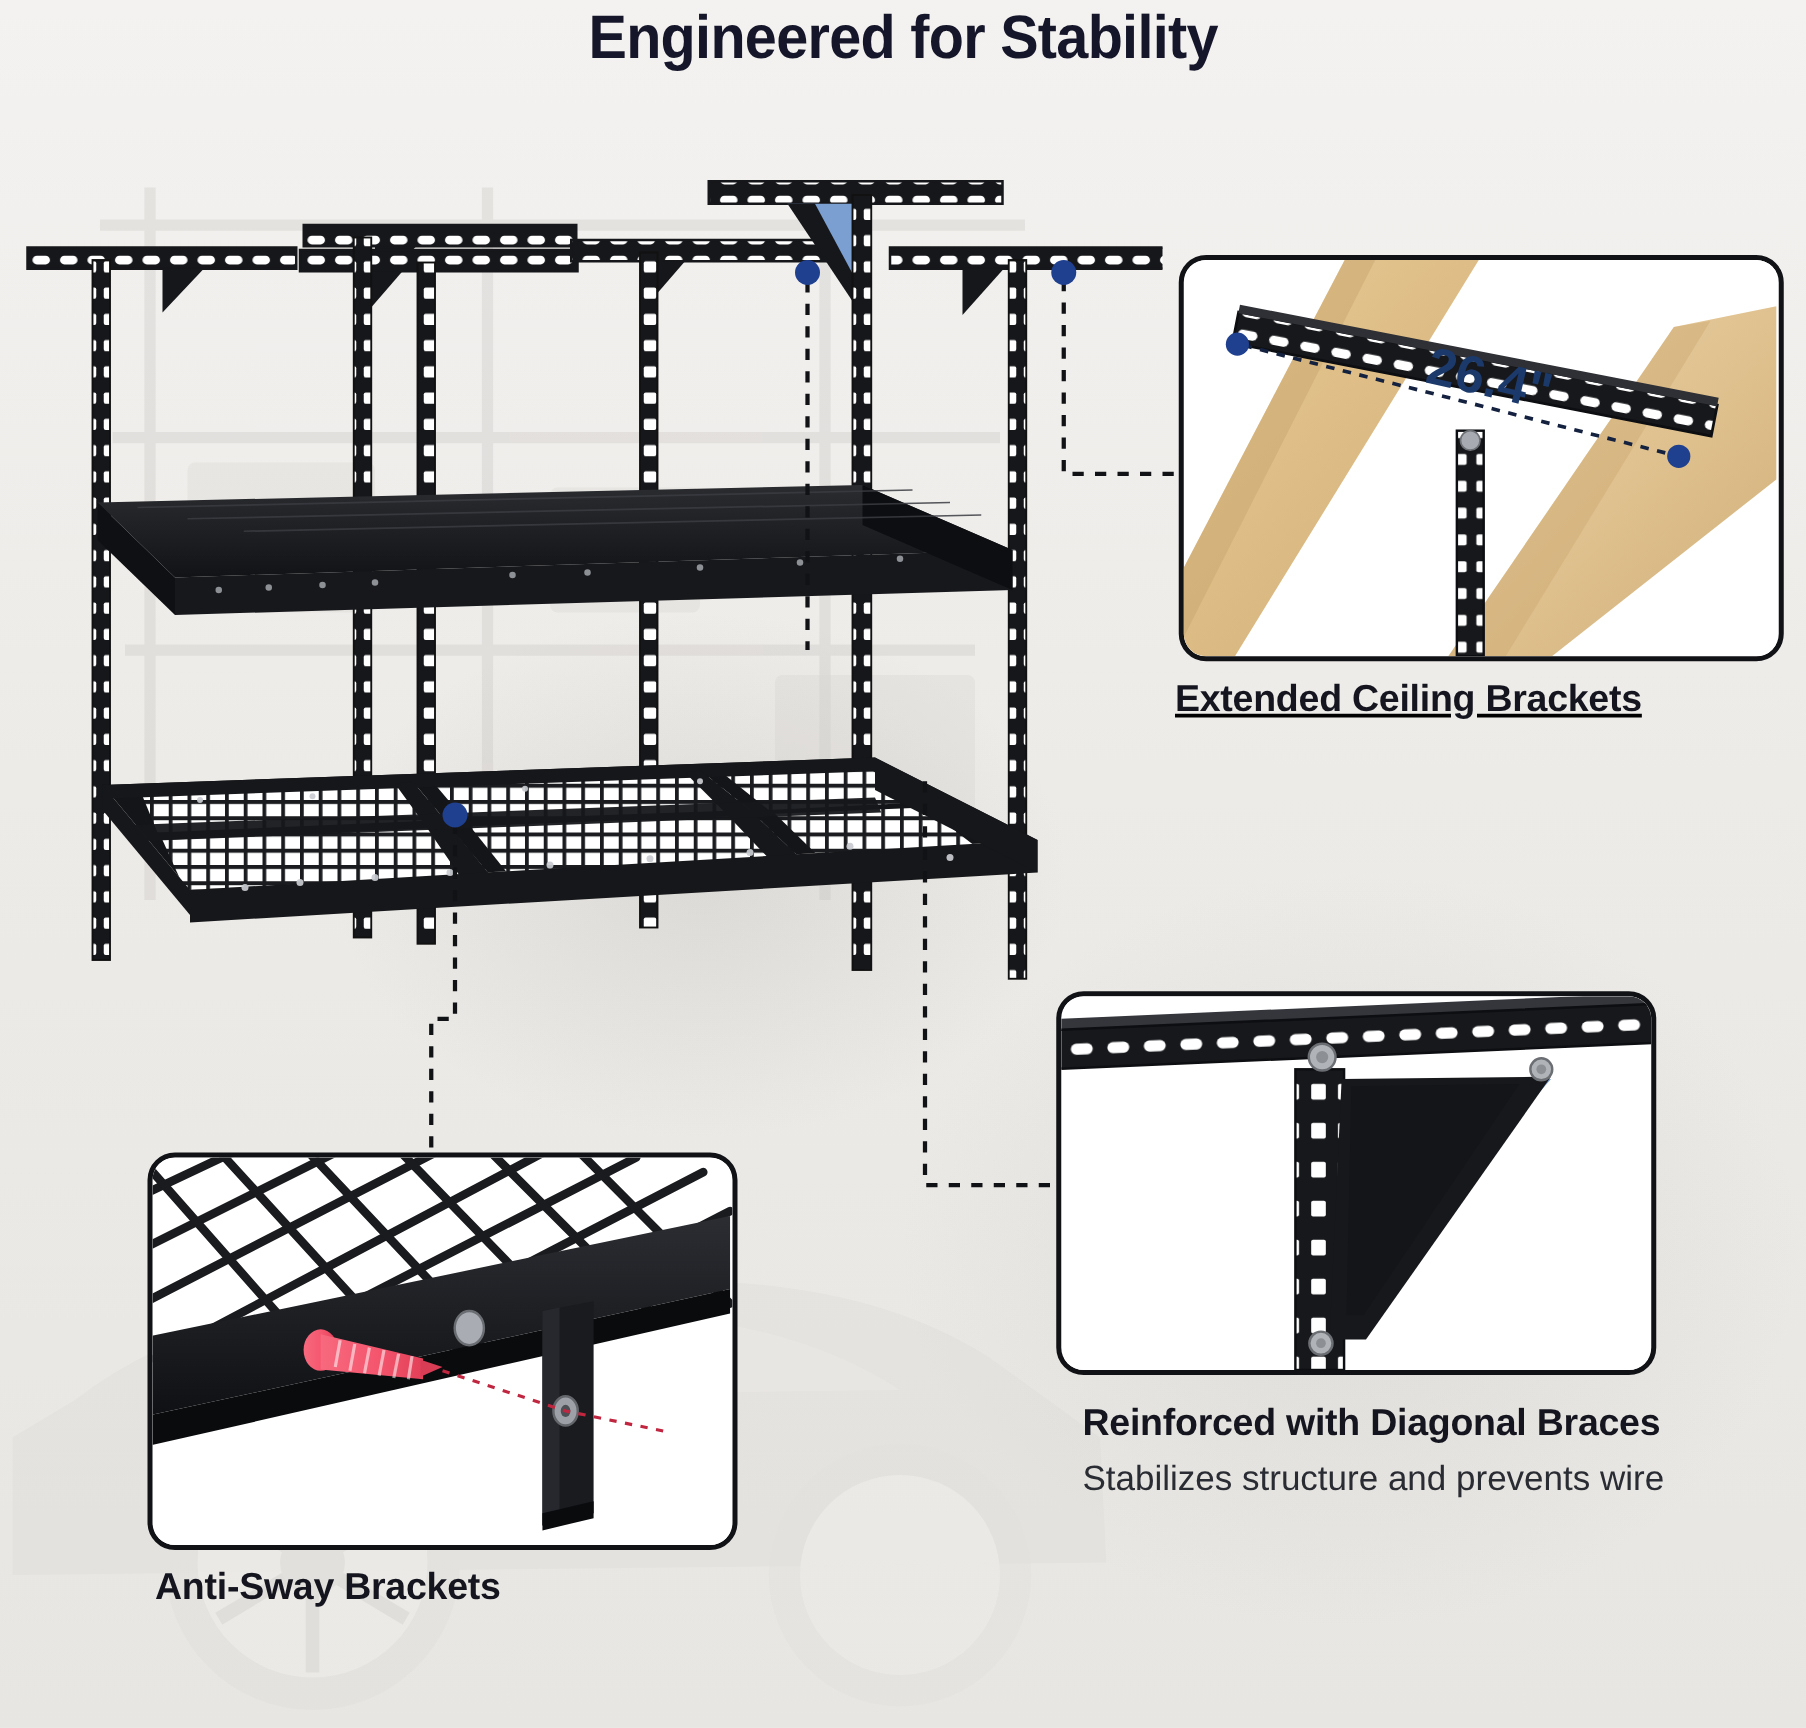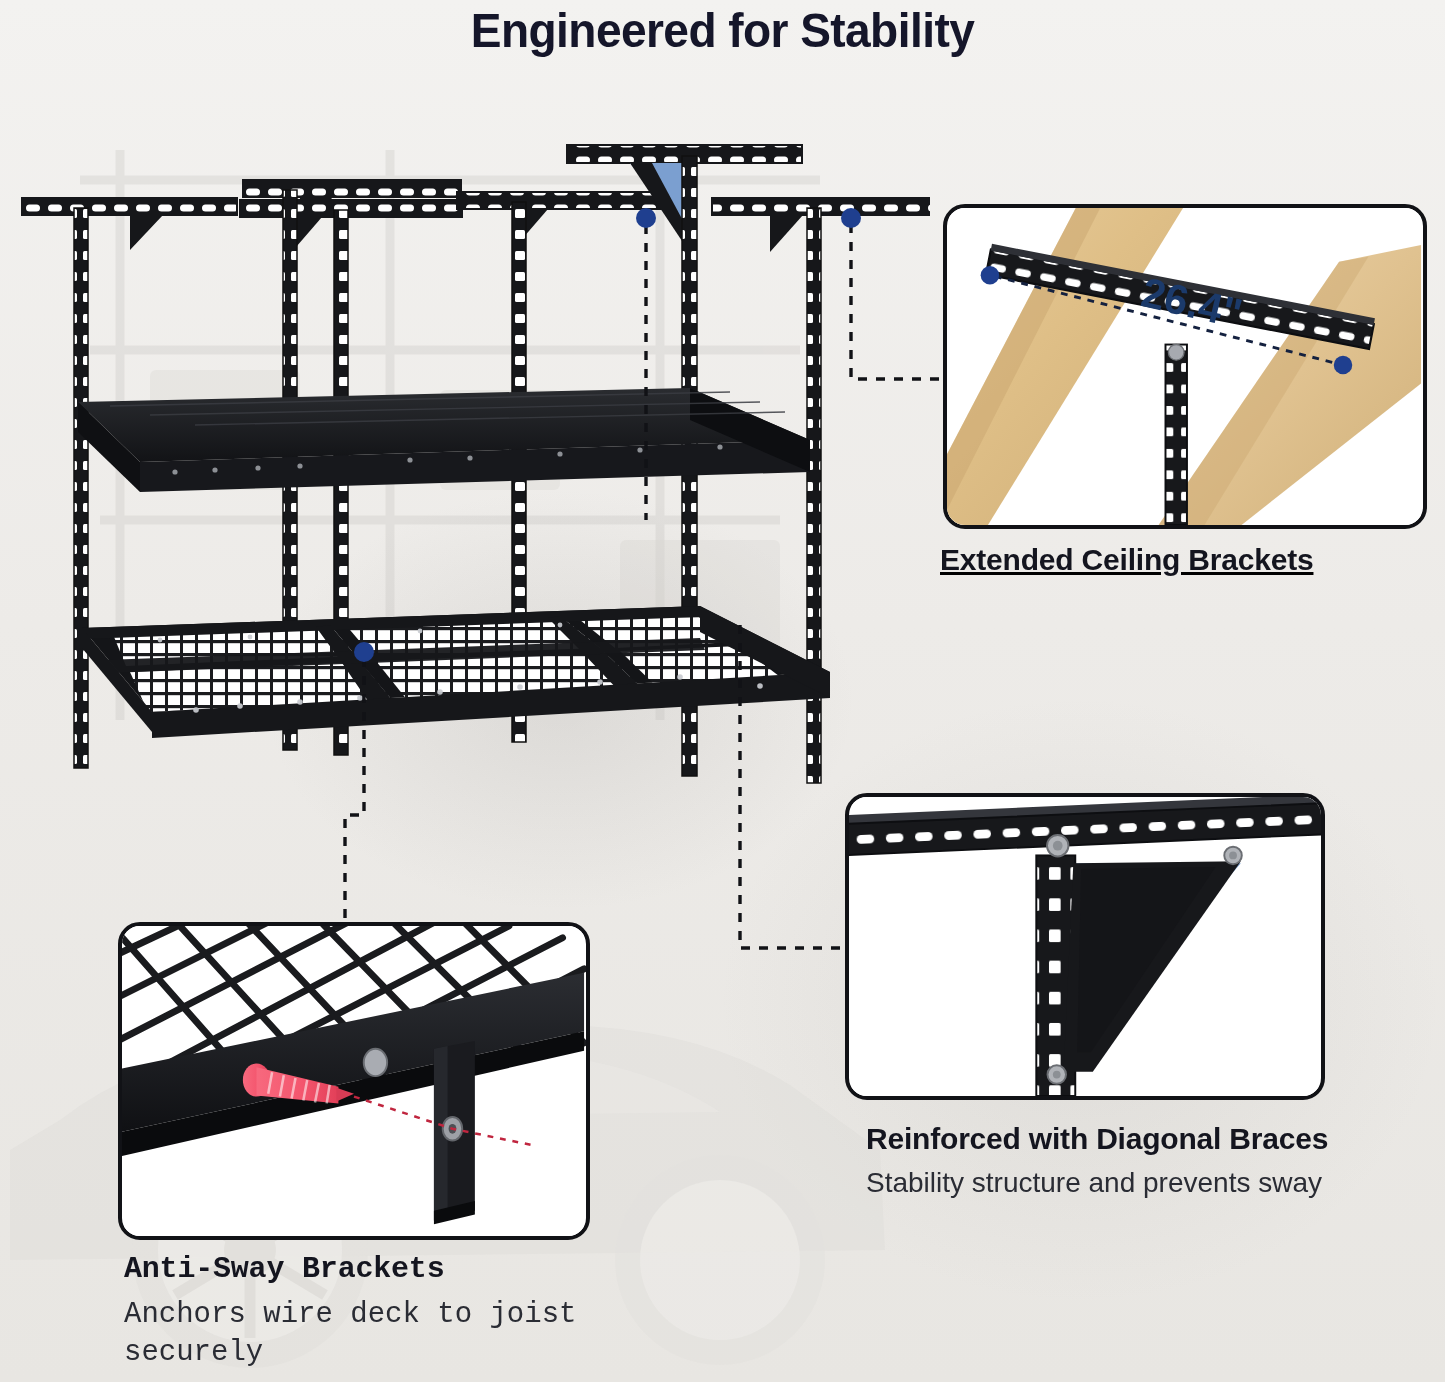--- a/index.html
+++ b/index.html
@@ -87,21 +87,21 @@
   }
   .cap-body {
     font-size: 28px;
     font-weight: normal;
     color: #2a2c34;
     line-height: 1.30;
     margin-top: 9px;
   }
   #cap-ceiling  { left: 940px; top: 542px; width: 500px; text-decoration: underline; }
   #cap-brace    { left: 848px; top: 1121px; width: 480px; margin-left: 18px; }
-  #cap-antisway { left: 124px; top: 1252px; width: 600px; font-family: Liberation Mono, monospace; }
+  #cap-antisway { left: 124px; top: 1252px; width: 600px; }
   #cap-antisway .cap-body { font-size: 29px; }
 
   
   #leaders {
     position: absolute;
     inset: 0;
     z-index: 7;
     pointer-events: none;
   }
 </style>
@@ -481,19 +481,18 @@
     <path d="M236 175 L337 208 L420 225" fill="none" stroke="#c0263f" stroke-width="2.6" stroke-dasharray="6 7"></path>
   </svg>
 </div>
 
 <div class="caption" id="cap-ceiling">
   <div class="cap-head">Extended Ceiling Brackets</div>
 </div>
 
 <div class="caption" id="cap-brace">
   <div class="cap-head">Reinforced with Diagonal Braces</div>
-  <div class="cap-body">Stability structure and prevents sway</div>
+  <div class="cap-body">Stabilizes structure and prevents wire</div>
 </div>
 
 <div class="caption" id="cap-antisway">
   <div class="cap-head">Anti-Sway Brackets</div>
-  <div class="cap-body">Anchors wire deck to joist securely</div>
 </div>
 
 </body></html>

